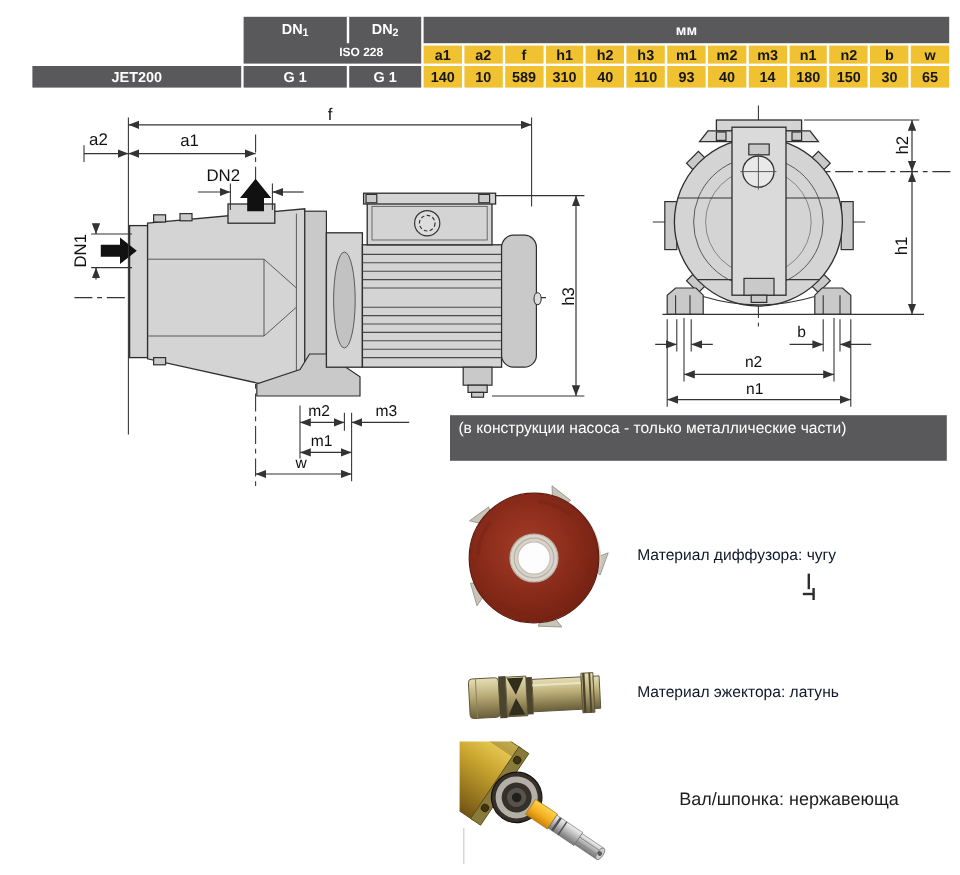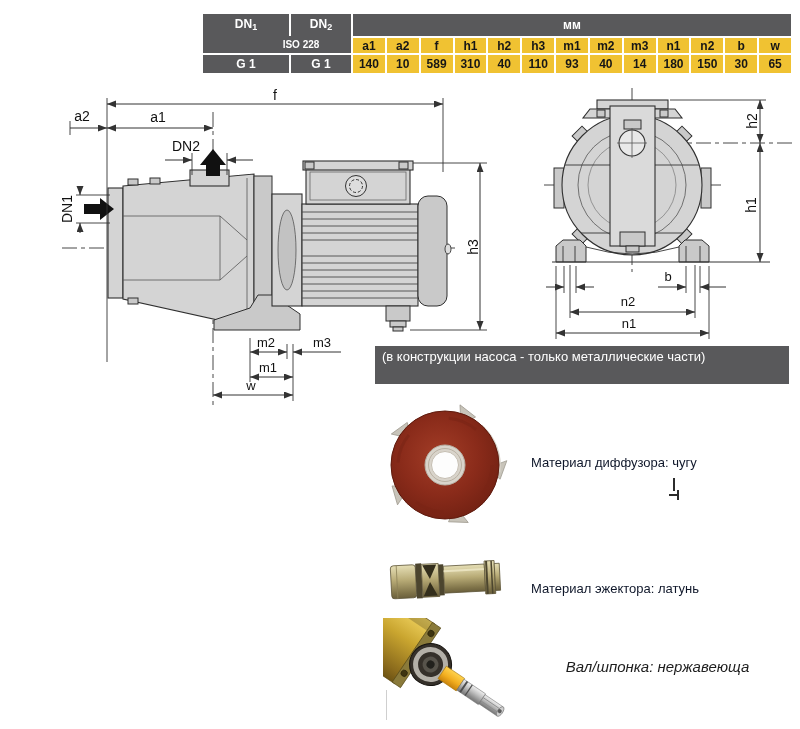--- a/index.html
+++ b/index.html
@@ -30,21 +30,21 @@
 
   
   .info-box{
     left:375px;top:346px;width:414px;height:38px;
     background:#59595b;color:#ffffff;font-size:13px;line-height:18px;
     padding:2px 0 0 7px;box-sizing:border-box;
   }
 
   
   .mat-label{font-size:13px;color:#0f172a;white-space:nowrap;}
-  .mat-label-lg{font-size:15px;color:#1d1d1d;text-align:center;line-height:19px;width:225px;font-style:italic;}
+  .mat-label-lg{font-size:15px;color:#1d1d1d;text-align:center;line-height:19px;width:225px;}
 
   
   svg text{font-family:"Liberation Sans",sans-serif;font-size:14px;fill:#111;font-weight:normal;}
   svg text.sm{font-size:13px;}
   .dim{stroke:#333;stroke-width:1;fill:none;}
   .ext{stroke:#333;stroke-width:0.9;fill:none;}
   .dd{stroke:#333;stroke-width:0.9;fill:none;stroke-dasharray:15 4 4 4;}
   .out{fill:#d4d4d4;stroke:#2f2f2f;stroke-width:1.1;}
   .out2{fill:#c9c9c9;stroke:#2f2f2f;stroke-width:1;}
   .thin{stroke:#555;stroke-width:0.8;fill:none;}
@@ -75,20 +75,21 @@
   <div class="cell yellow" style="grid-area:2/8">h2</div>
   <div class="cell yellow" style="grid-area:2/9">h3</div>
   <div class="cell yellow" style="grid-area:2/10">m1</div>
   <div class="cell yellow" style="grid-area:2/11">m2</div>
   <div class="cell yellow" style="grid-area:2/12">m3</div>
   <div class="cell yellow" style="grid-area:2/13">n1</div>
   <div class="cell yellow" style="grid-area:2/14">n2</div>
   <div class="cell yellow" style="grid-area:2/15">b</div>
   <div class="cell yellow" style="grid-area:2/16">w</div>
 
+  <div class="cell dark" style="grid-area:3/1">JET200</div>
   <div class="cell dark" style="grid-area:3/2">G 1</div>
   <div class="cell dark" style="grid-area:3/3">G 1</div>
 
   <div class="cell yellow" style="grid-area:3/4">140</div>
   <div class="cell yellow" style="grid-area:3/5">10</div>
   <div class="cell yellow" style="grid-area:3/6">589</div>
   <div class="cell yellow" style="grid-area:3/7">310</div>
   <div class="cell yellow" style="grid-area:3/8">40</div>
   <div class="cell yellow" style="grid-area:3/9">110</div>
   <div class="cell yellow" style="grid-area:3/10">93</div>
@@ -332,21 +333,21 @@
     <rect x="54" y="14" width="5" height="31" fill="#4c452e"></rect>
     <rect x="59" y="16" width="41" height="27" fill="url(#gbr)" stroke="#5f563a" stroke-width="0.8"></rect>
     <line x1="59" y1="21" x2="100" y2="21" stroke="#efe9c8" stroke-width="2" opacity="0.8"></line>
     <rect x="100" y="13" width="10" height="33" fill="url(#gbr)" stroke="#5f563a" stroke-width="0.8"></rect>
     <line x1="102" y1="13" x2="102" y2="46" stroke="#4c452e" stroke-width="2"></line>
     <line x1="107" y1="13" x2="107" y2="46" stroke="#4c452e" stroke-width="1.5"></line>
     <rect x="110" y="16" width="5" height="27" fill="url(#gbr)" stroke="#5f563a" stroke-width="0.8"></rect>
   </g>
 </svg>
 
-<div class="abs mat-label" style="left:531px;top:569px;margin-top:12px;">Материал эжектора: латунь</div>
+<div class="abs mat-label" style="left:531px;top:569px;">Материал эжектора: латунь</div>
 
 <svg class="abs" style="left:383px;top:618px;" width="122" height="104" viewBox="0 0 122 104">
   <defs>
     <linearGradient id="ggold" x1="0" y1="0" x2="0" y2="1">
       <stop offset="0%" stop-color="#f2d563"></stop>
       <stop offset="40%" stop-color="#c9a52f"></stop>
       <stop offset="85%" stop-color="#8a6a1c"></stop>
       <stop offset="100%" stop-color="#6e5414"></stop>
     </linearGradient>
     <linearGradient id="gsil" x1="0" y1="0" x2="0" y2="1">

